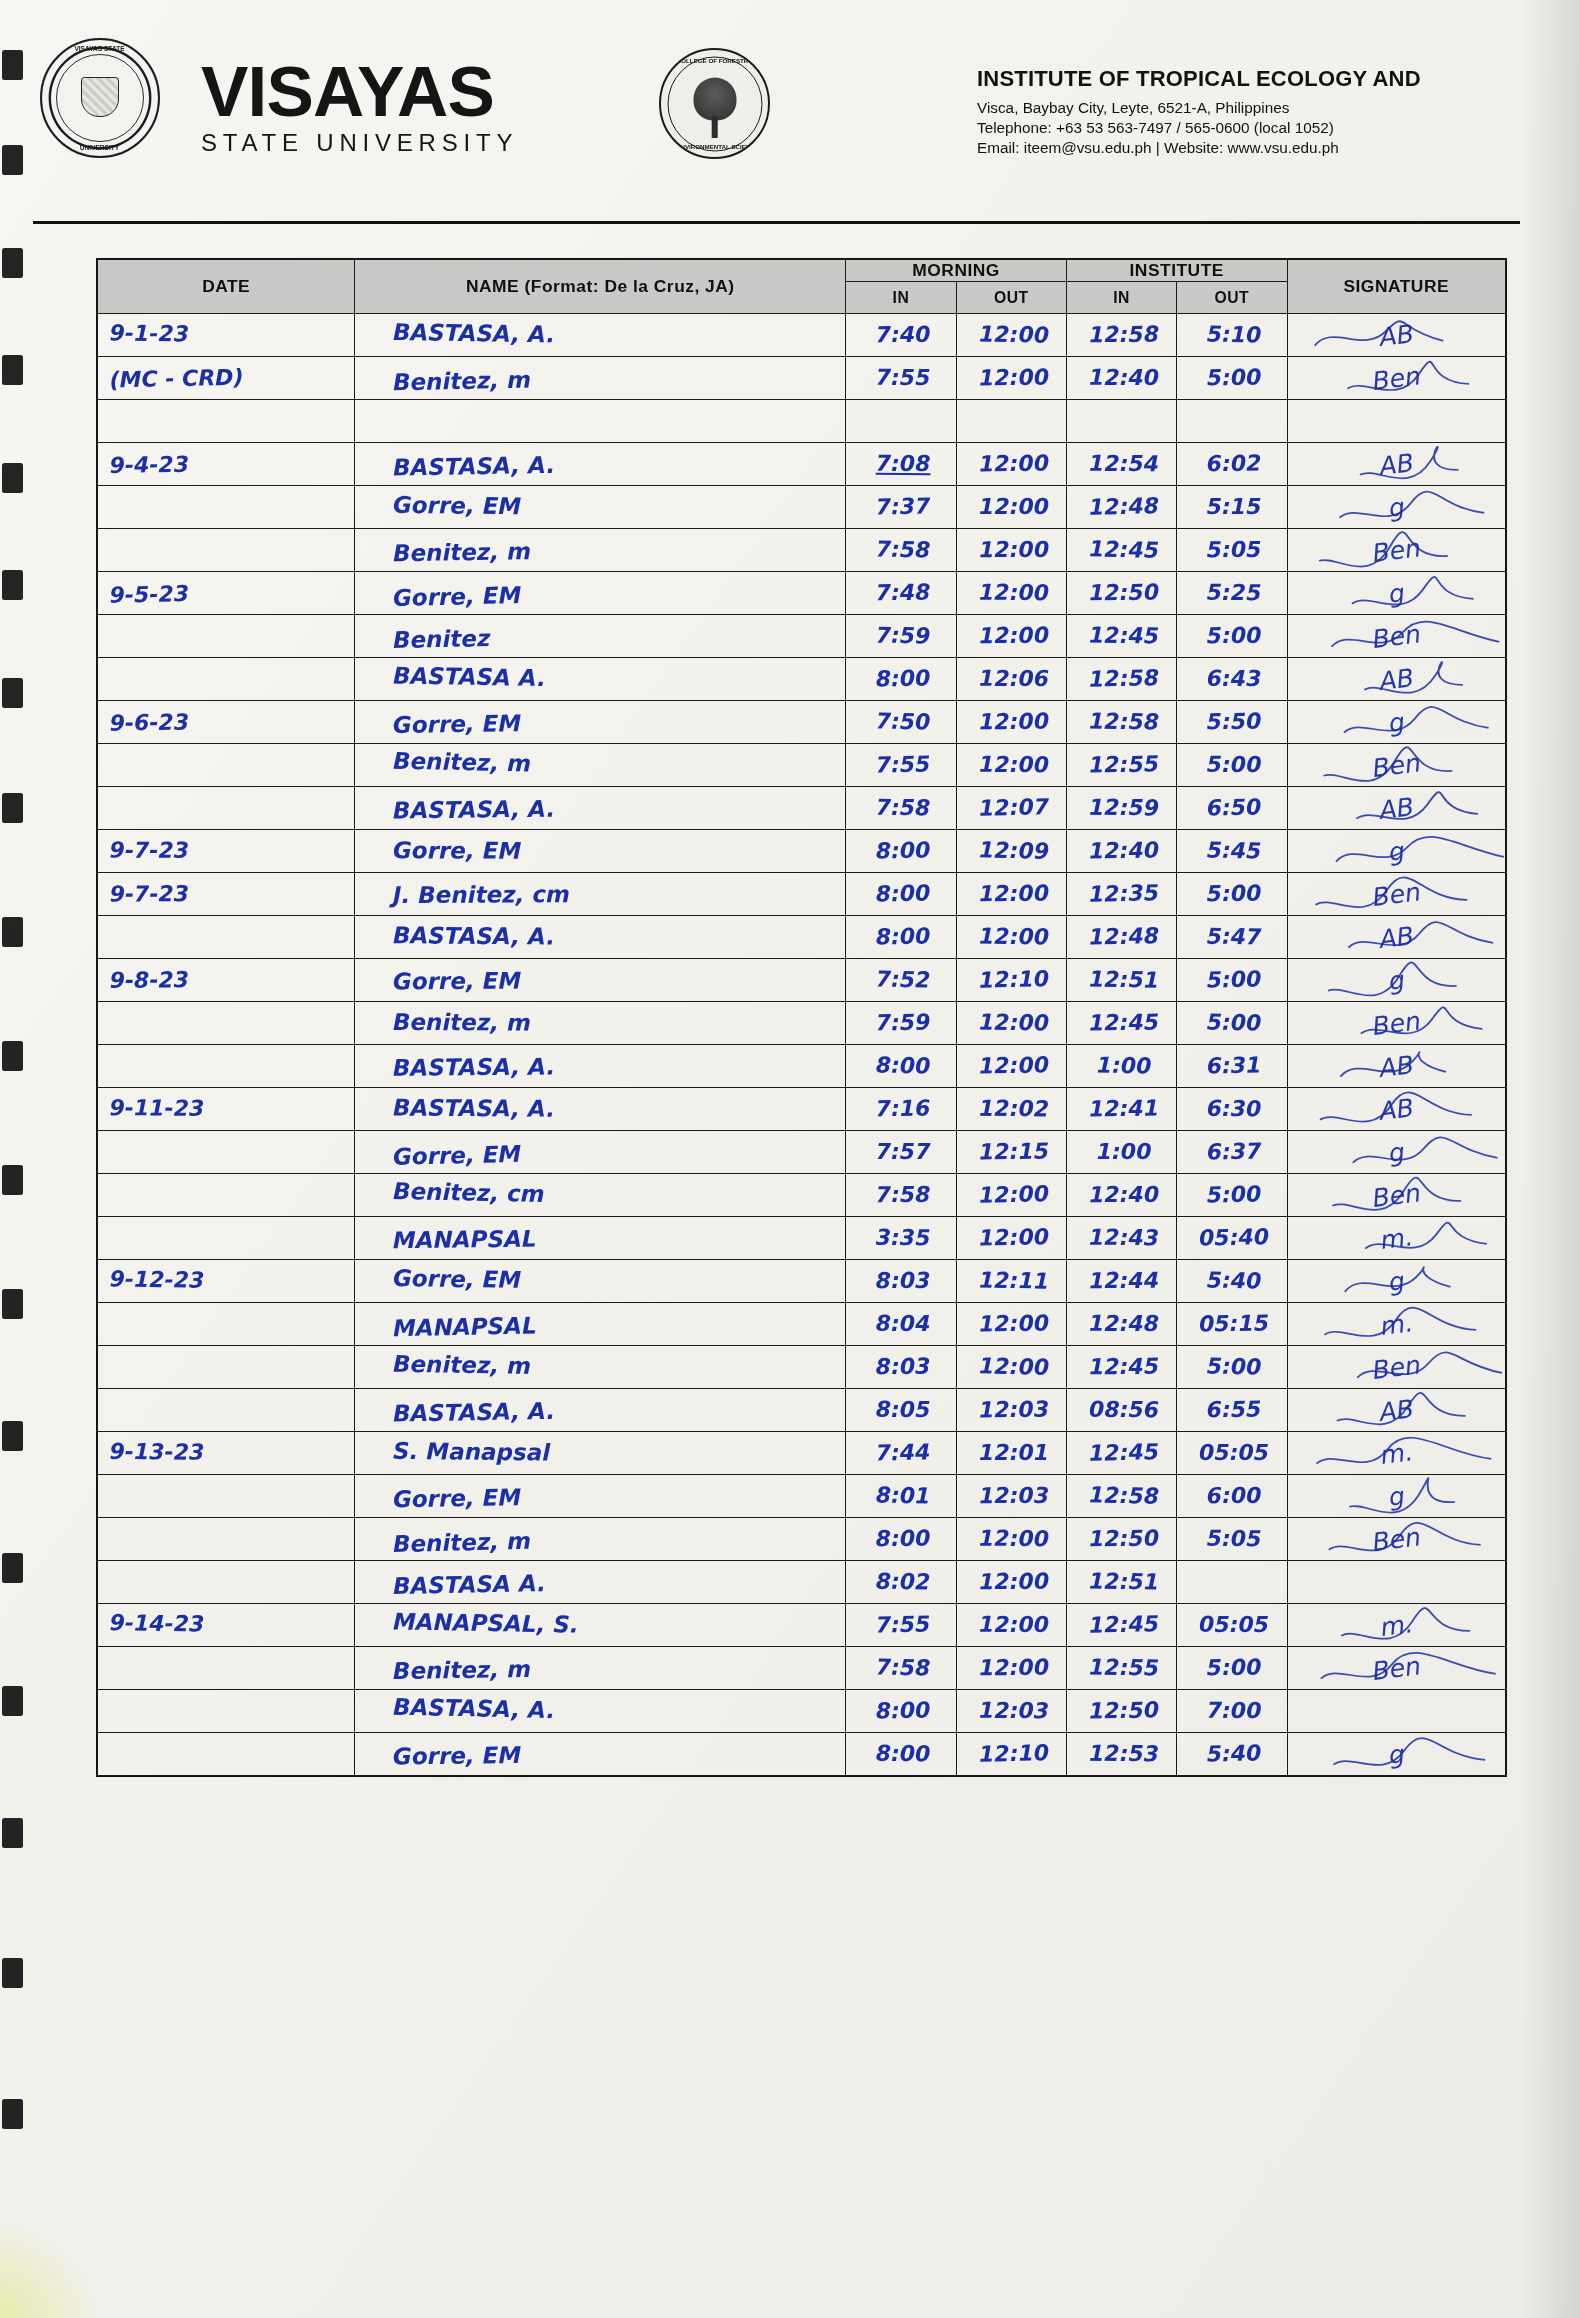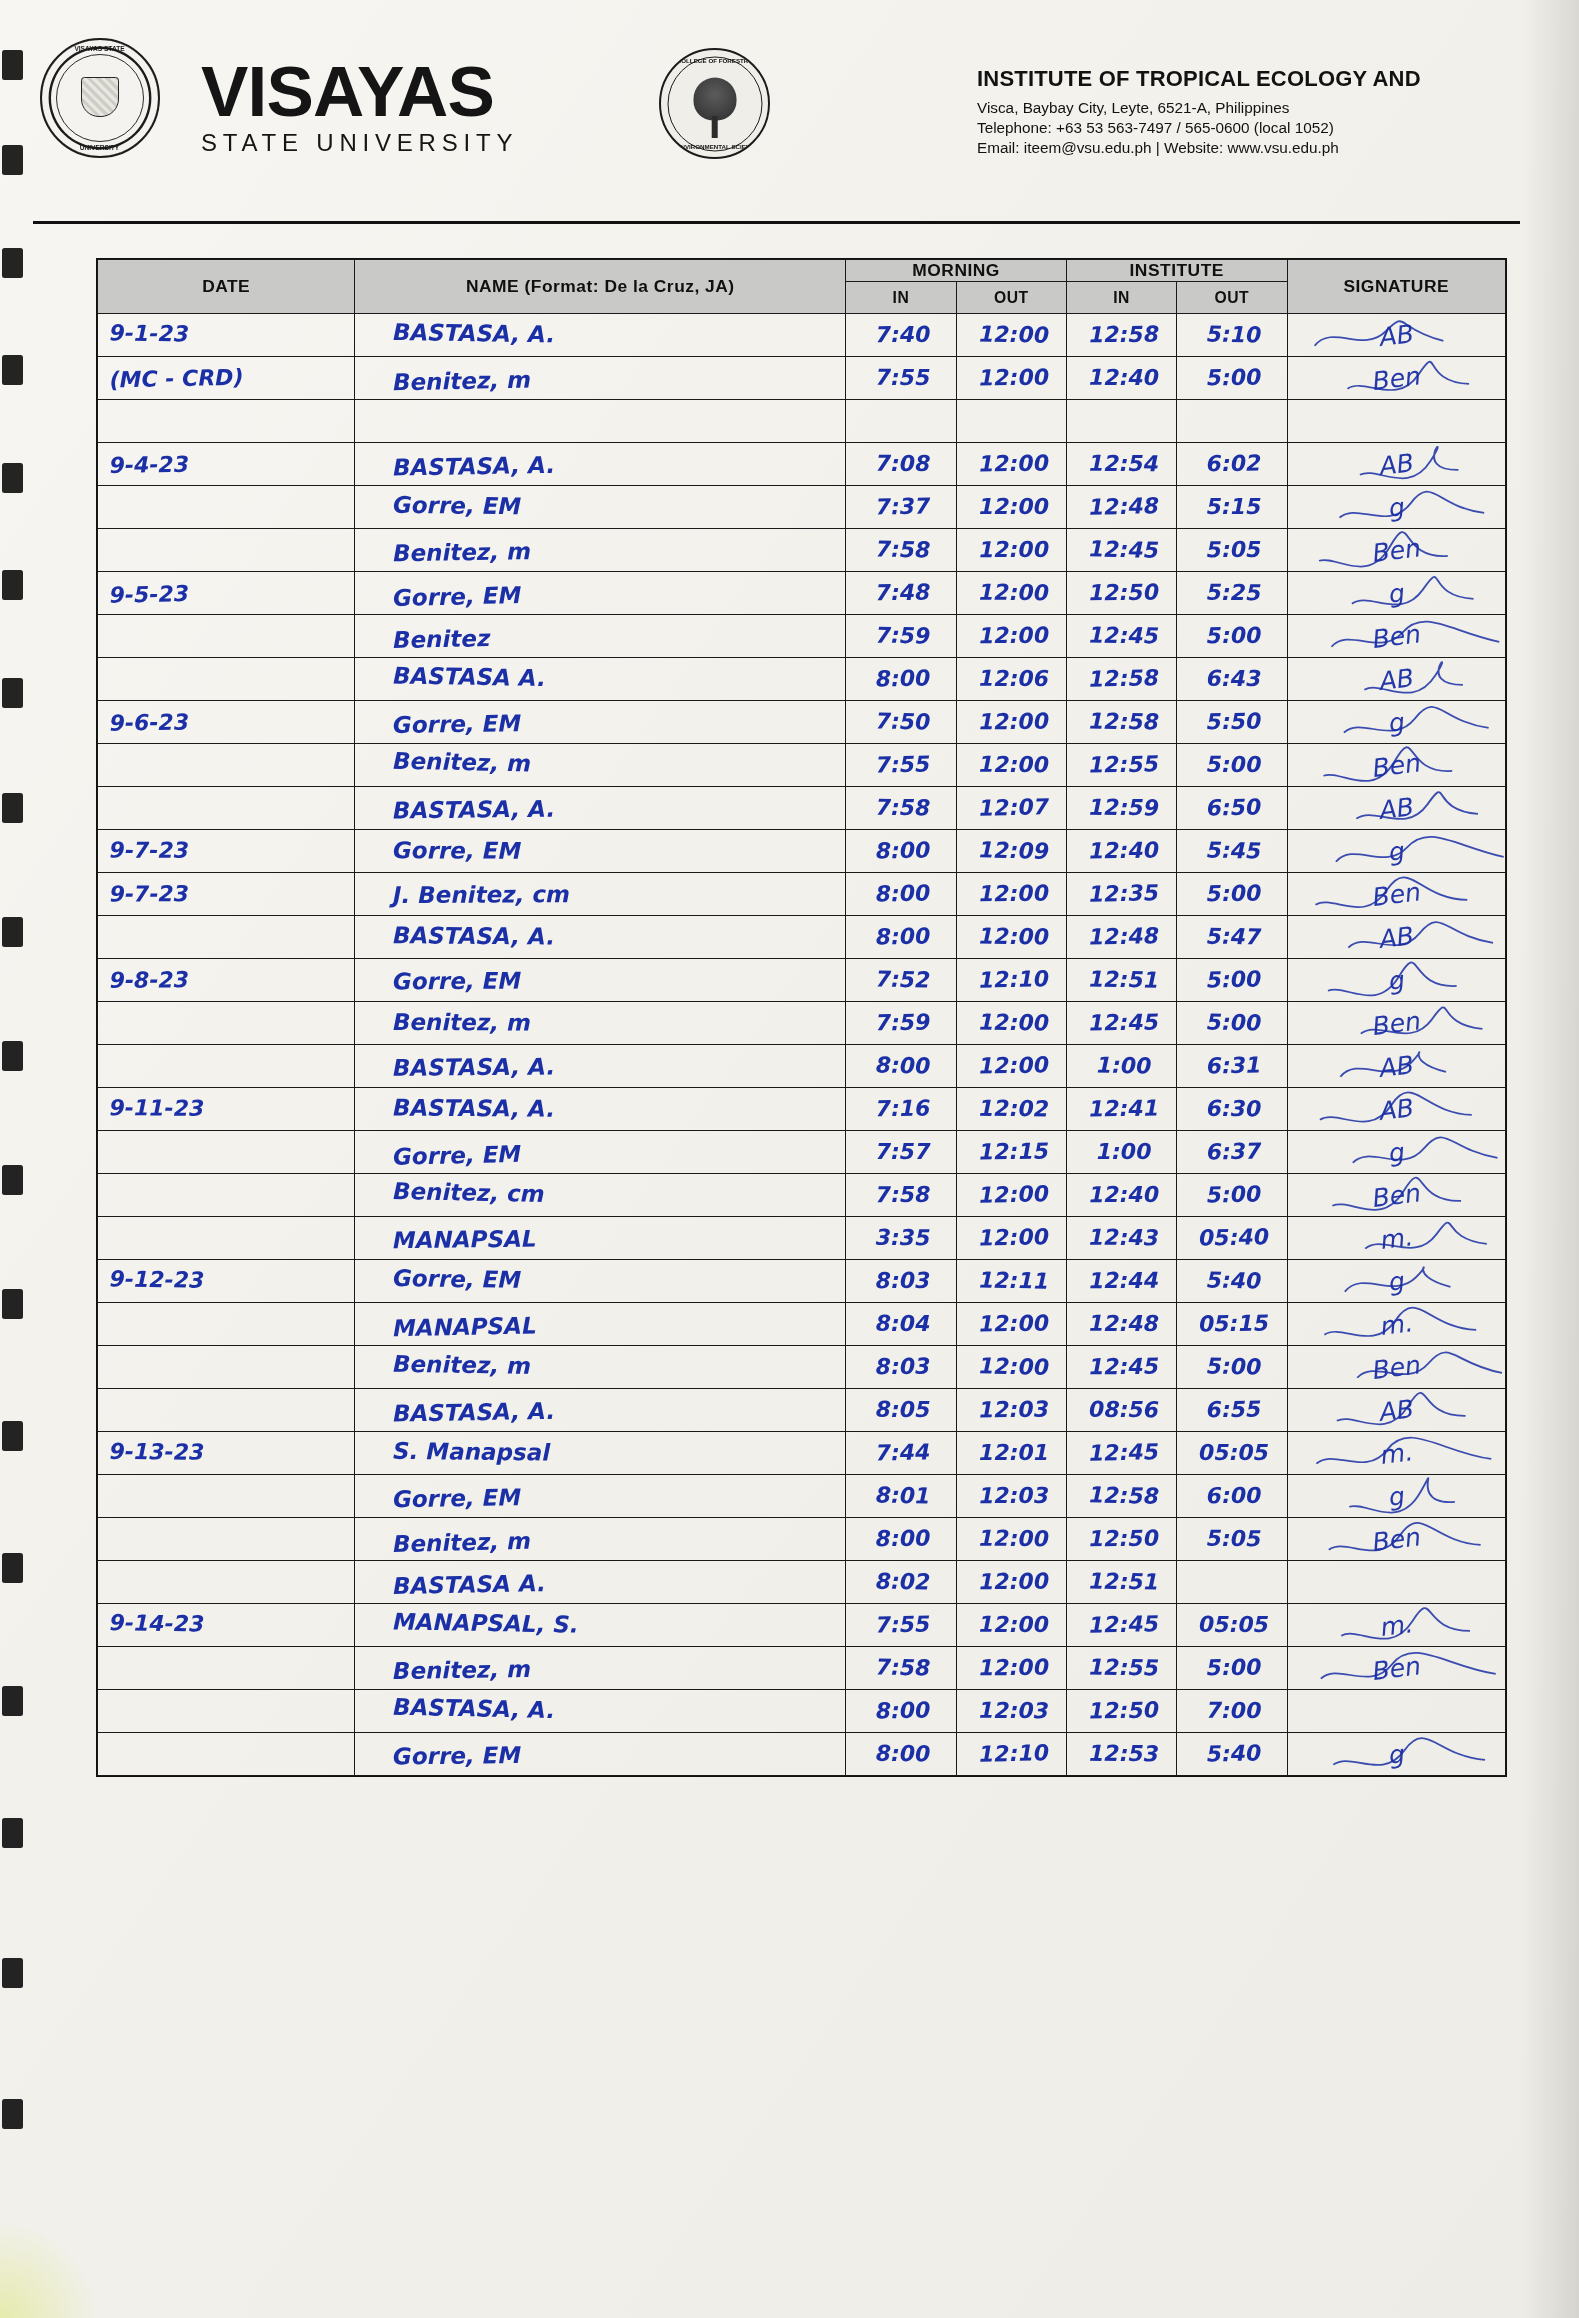--- a/index.html
+++ b/index.html
@@ -350,21 +350,21 @@
             </td>
           </tr>
           <tr>
             <td class="c-date">
               <span class="hw" style="transform: rotate(-1deg);">9-4-23</span>
             </td>
             <td class="c-name">
               <span class="hw" style="transform: rotate(-1deg);">BASTASA, A.</span>
             </td>
             <td class="c-time">
-              <span class="hw" style="transform: rotate(0.4deg);">7:08</span>
+              <span class="hw" style="transform: rotate(0.4deg); text-decoration: underline;">7:08</span>
             </td>
             <td class="c-time">
               <span class="hw" style="transform: rotate(-0.7deg);">12:00</span>
             </td>
             <td class="c-time">
               <span class="hw" style="transform: rotate(0.4deg);">12:54</span>
             </td>
             <td class="c-time">
               <span class="hw" style="transform: rotate(-0.7deg);">6:02</span>
             </td>

